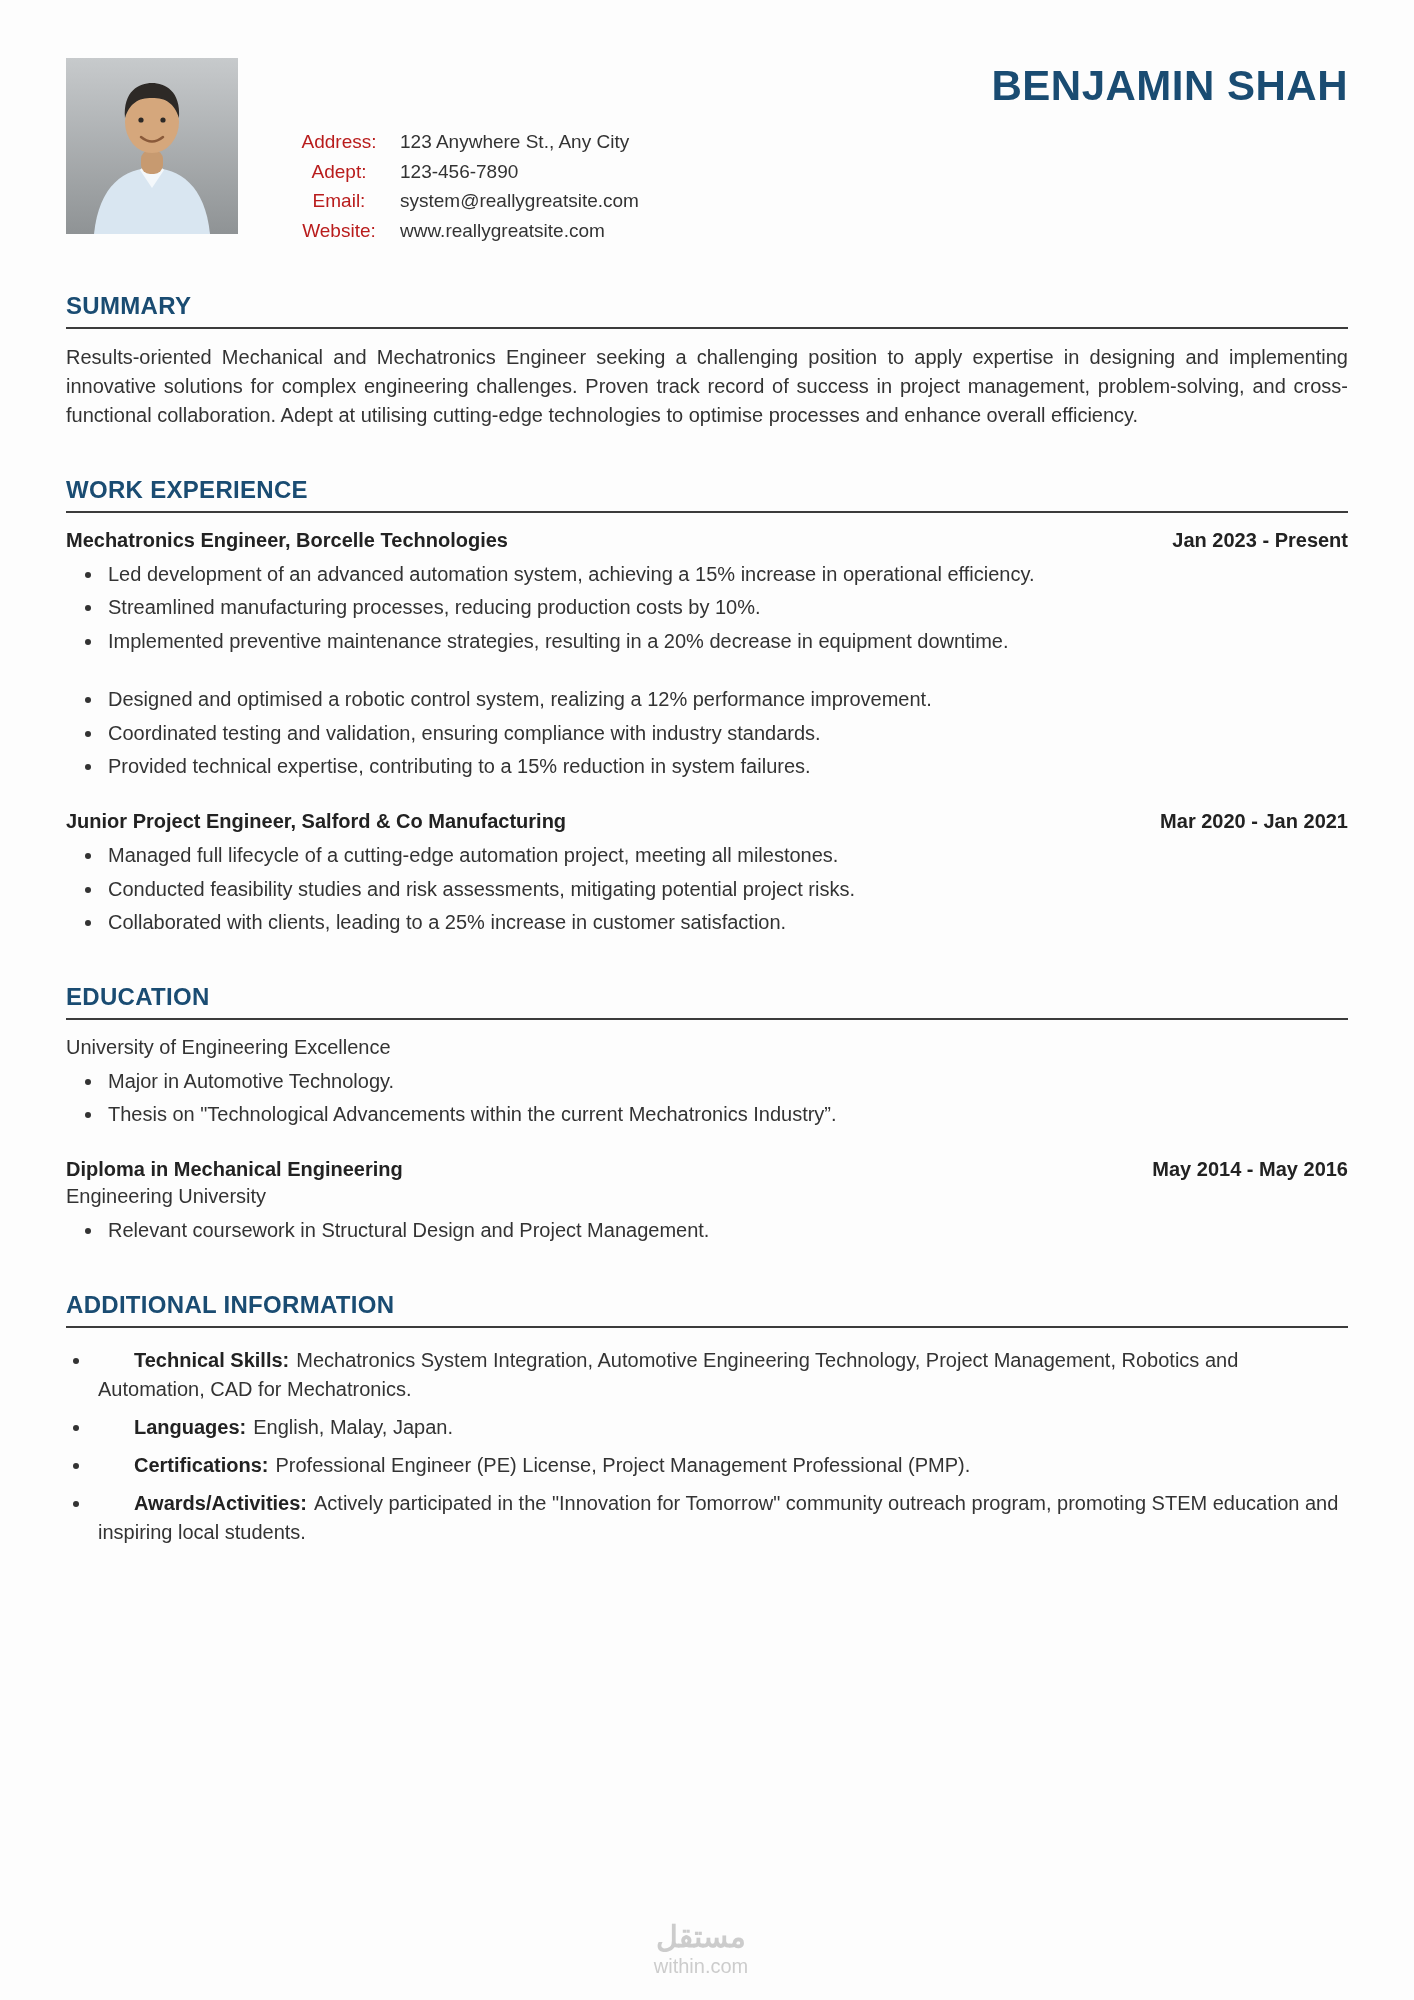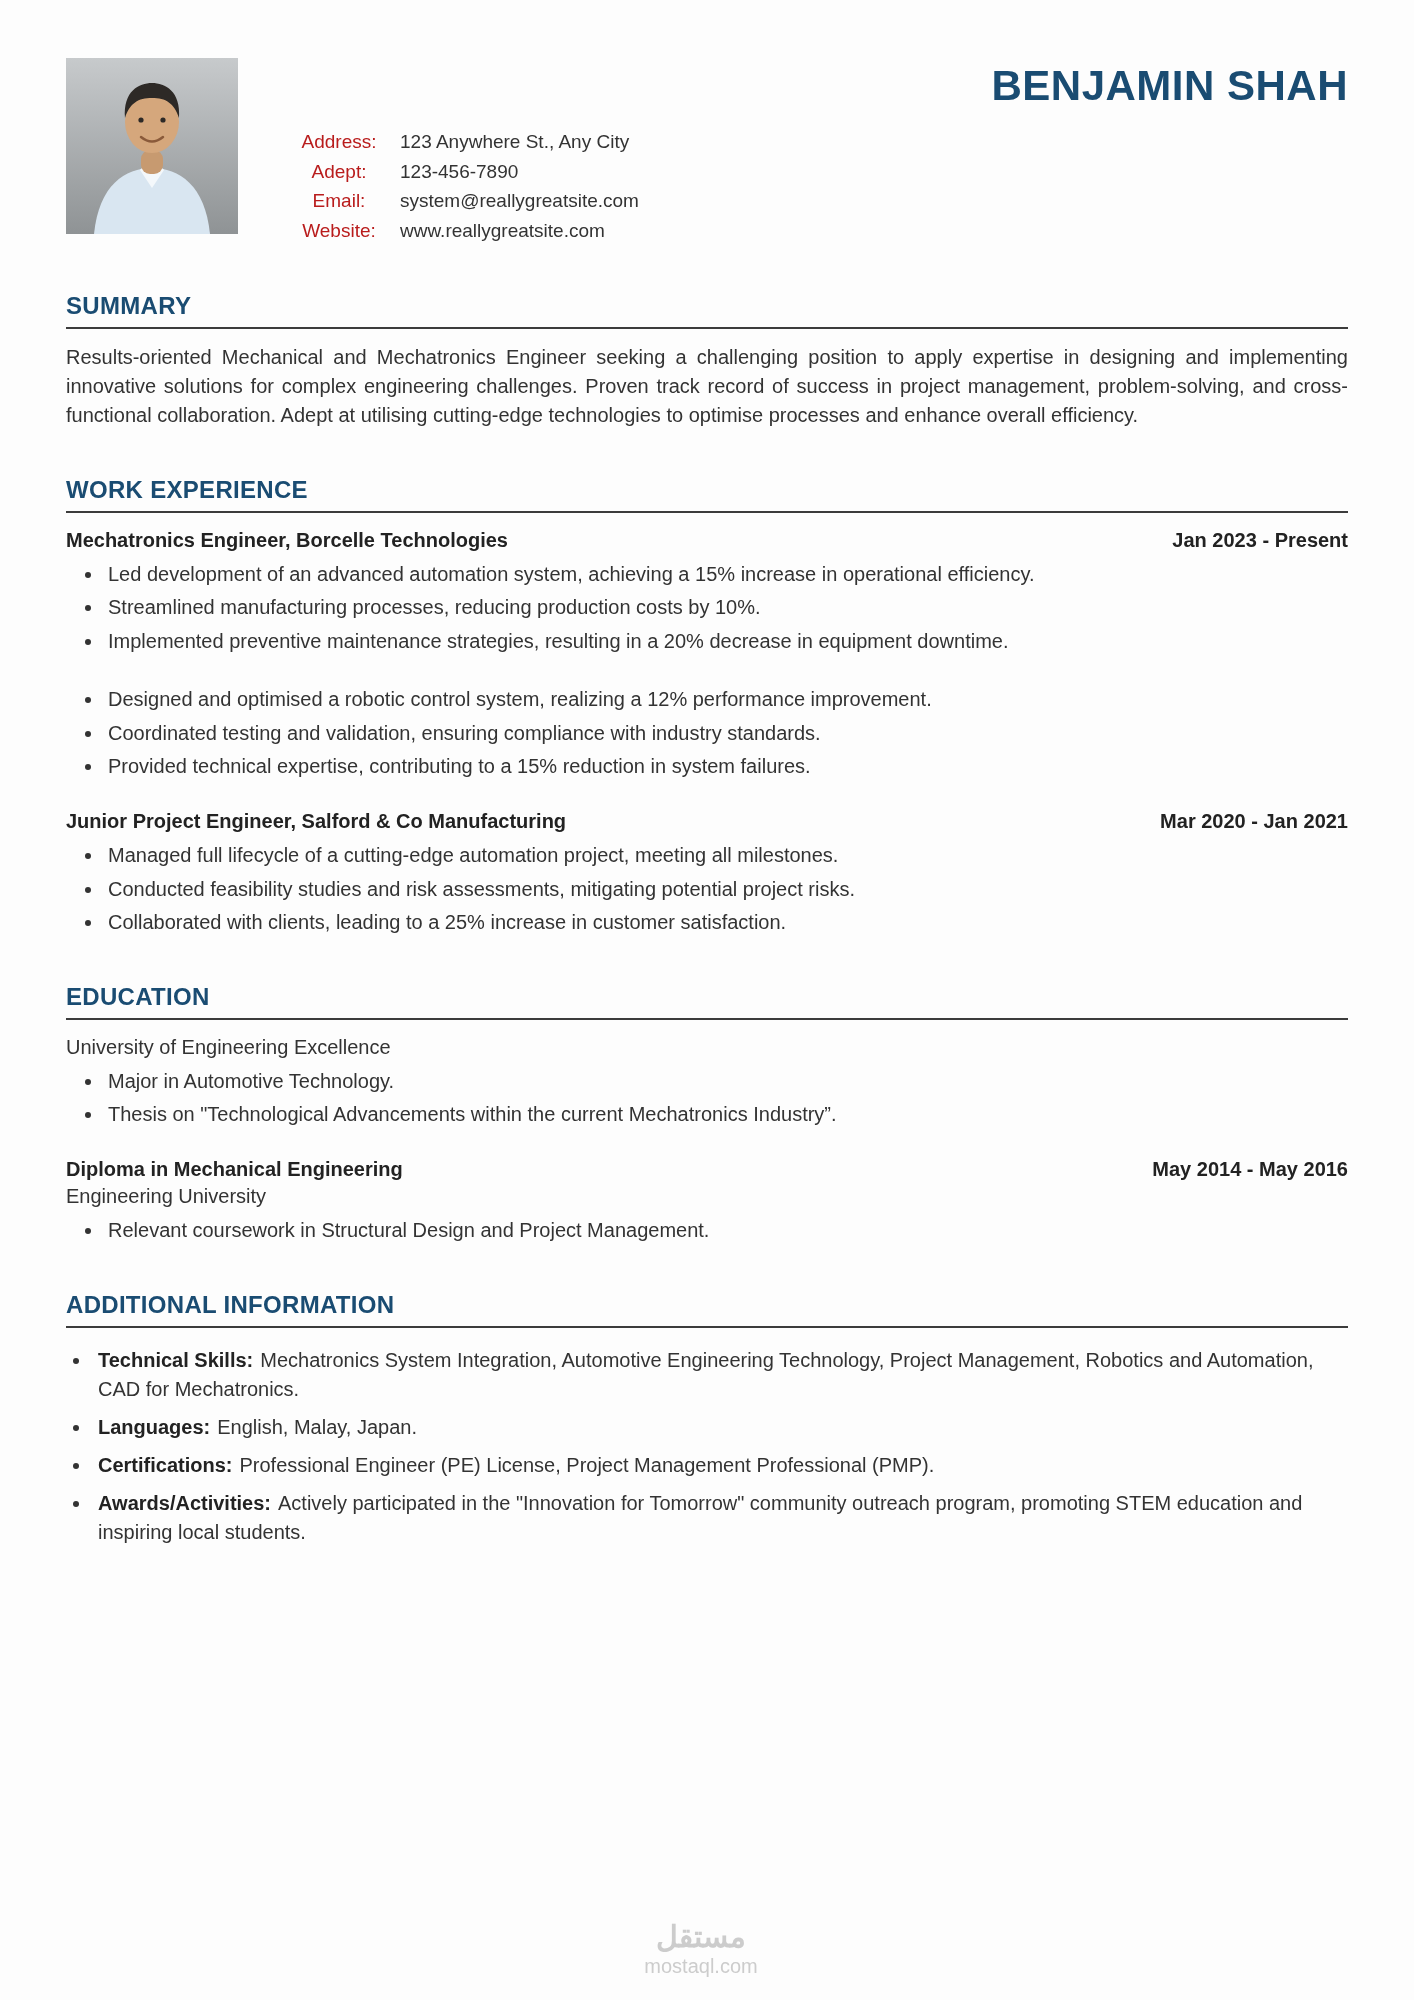--- a/index.html
+++ b/index.html
@@ -120,21 +120,21 @@
   ul.addl {
     margin: 18px 0 0 0;
     padding-left: 26px;
   }
   ul.addl li {
     font-size: 20px;
     line-height: 1.45;
     margin-bottom: 9px;
     padding-left: 6px;
   }
-  .addl-label { font-weight: 700; color: #222222; margin-right: 7px; }
+  .addl-label { font-weight: 700; color: #222222; margin-right: 7px; margin-left: 36px; }
   .addl-text { color: #333333; }
 
   
   .watermark {
     position: absolute;
     left: 0;
     right: 12px;
     bottom: 22px;
     text-align: center;
     color: #cccccc;
@@ -279,16 +279,16 @@
         <span class="addl-label">Certifications:</span><span class="addl-text">Professional Engineer (PE) License, Project Management Professional (PMP).</span>
       </li>
       <li>
         <span class="addl-label">Awards/Activities:</span><span class="addl-text">Actively participated in the "Innovation for Tomorrow" community outreach program, promoting STEM education and inspiring local students.</span>
       </li>
     </ul>
   </section>
 
   <div class="watermark">
     <div class="watermark-arabic">مستقل</div>
-    <div class="watermark-site">mostaql.com</div>
+    <div class="watermark-site">within.com</div>
   </div>
 
 </div>
 
 </body></html>

